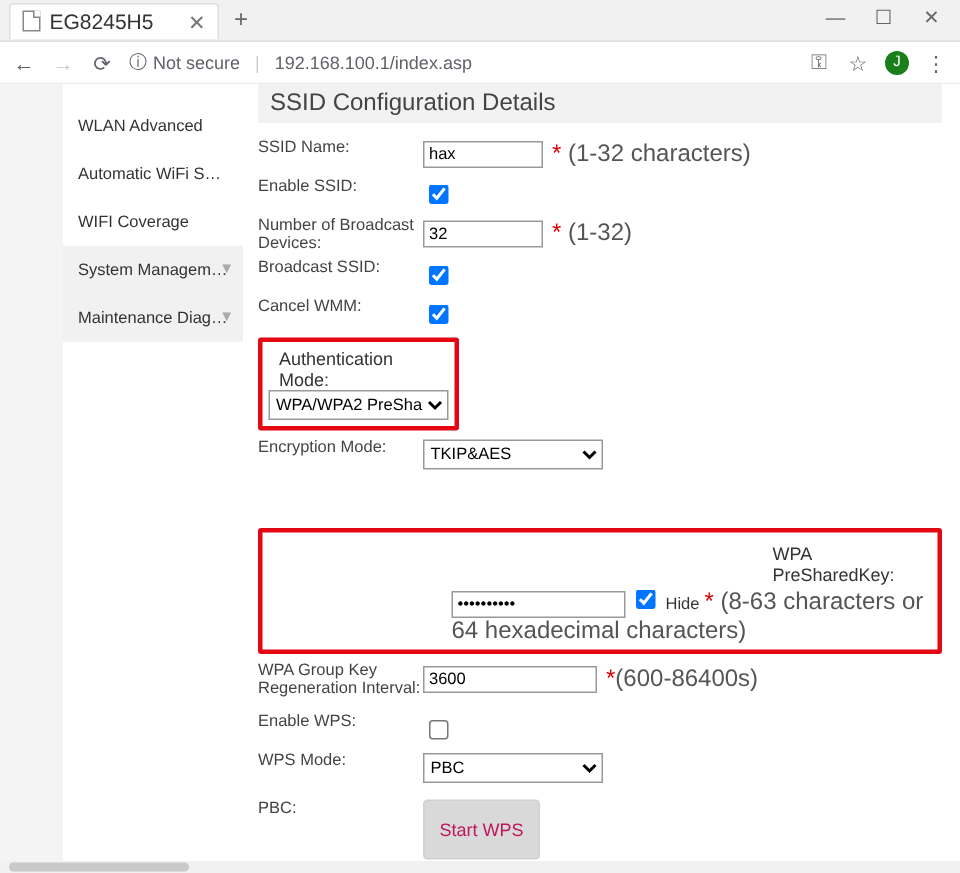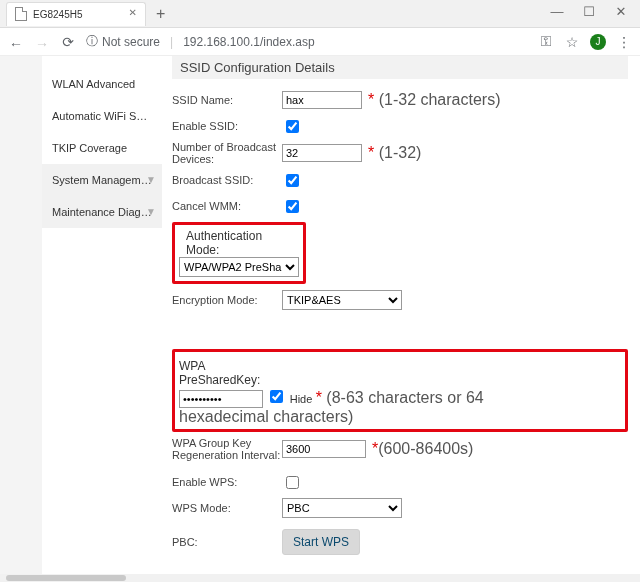--- a/index.html
+++ b/index.html
@@ -36,21 +36,21 @@
   }
   .tab {
     display: flex;
     align-items: center;
     background: #fff;
     border-radius: 3px 3px 0 0;
     height: 24px;
     padding: 0 28px 0 8px;
     position: relative;
     min-width: 140px;
-    font-size: 10px;
+    font-size: 14px;
     color: #333;
     border: 1px solid #ddd;
     border-bottom: none;
   }
   .tab .favicon {
     width: 12px; height: 14px; border: 1px solid #888; margin-right: 6px;
     position: relative;
   }
   .tab .favicon::after {
     content: ""; position: absolute; top: -1px; right: -1px;
@@ -104,45 +104,44 @@
   }
   .content {
     flex:1;
     background:#fff;
     padding: 0 12px 0 10px;
     position: relative;
   }
   .section-title {
     background:#f2f2f2;
     padding: 4px 8px;
-    font-size: 13px;
+    font-size: 16px;
     color:#444;
     margin: 0 0 8px 0;
   }
   .row {
     display:flex;
-    align-items:center;
     min-height: 26px;
     padding: 2px 0;
   }
   .row .lbl {
     width: 110px;
     font-size: 11px;
     color:#444;
     padding-left: 0;
   }
   .row .ctl { display:flex; align-items:center; gap:6px; }
   input[type="text"], input[type="password"] {
     height: 18px;
     font-size: 11px;
     padding: 1px 3px;
     border: 1px solid #999;
     width: 80px;
   }
-  input.wide { width: 84px; }
+  input.wide { width: 116px; }
   select {
     height: 20px;
     font-size: 11px;
     border: 1px solid #999;
     width: 120px;
     background:#fff;
   }
   .hint { font-size: 16px; color:#555; }
   .hint .star { color:#d00; }
   .red-frame {
@@ -169,23 +168,23 @@
     background:#fff;
     cursor:pointer;
   }
   .btn.primary {
     background:#3fa9f5;
     color:#fff;
     border-color:#3fa9f5;
   }
   .btn.muted {
     background:#d9d9d9;
-    color:#0c4a6e;
+    color:#be185d;
     border-color:#d0d0d0;
-    height:26px;
+    height:40px;
     padding: 0 10px;
     font-size:12px;
   }
   .actions { margin-top: 14px; padding-left: 110px; display:flex; gap:10px; align-items:center; }
   .bottom-scroll {
     position:absolute; left:0; right:0; bottom:0; height:8px;
     background:#f1f1f1;
   }
   .bottom-scroll::before {
     content:""; position:absolute; left:6px; top:1px; height:6px; width: 120px;
@@ -232,21 +231,21 @@
   <div class="left-gutter"></div>
 
   <div class="sidebar">
     <div class="item">
       <span>WLAN Advanced</span>
     </div>
     <div class="item">
       <span>Automatic WiFi Shu...</span>
     </div>
     <div class="item">
-      <span>TKIP Coverage</span>
+      <span>WIFI Coverage</span>
     </div>
     <div class="item sel">
       <span>System Management</span>
       <span class="chev">▼</span>
     </div>
     <div class="item sel">
       <span>Maintenance Diagno...</span>
       <span class="chev">▼</span>
     </div>
   </div>
@@ -302,21 +301,21 @@
 
     <div class="row">
       <div class="lbl">Encryption Mode:</div>
       <div class="ctl">
         <select>
           <option>TKIP&amp;AES</option>
         </select>
       </div>
     </div>
 
-    <div class="red-frame" style="display:flex;align-items:flex-start;margin-top:36px;">
+    <div class="red-frame" style="display:flex;align-items:flex-end;margin-top:36px;">
       <div class="lbl" style="width:106px;padding-top:4px">WPA PreSharedKey:</div>
       <div class="ctl" style="flex-wrap:wrap;max-width:320px">
         <input type="password" class="wide" value="••••••••••" style="">
         <input type="checkbox" checked="" style="">
         <span style="font-size:11px">Hide</span>
         <span class="hint"><span class="star">* </span><span>(8-63 characters or 64 hexadecimal characters)</span></span>
       </div>
     </div>
 
     <div class="row">

